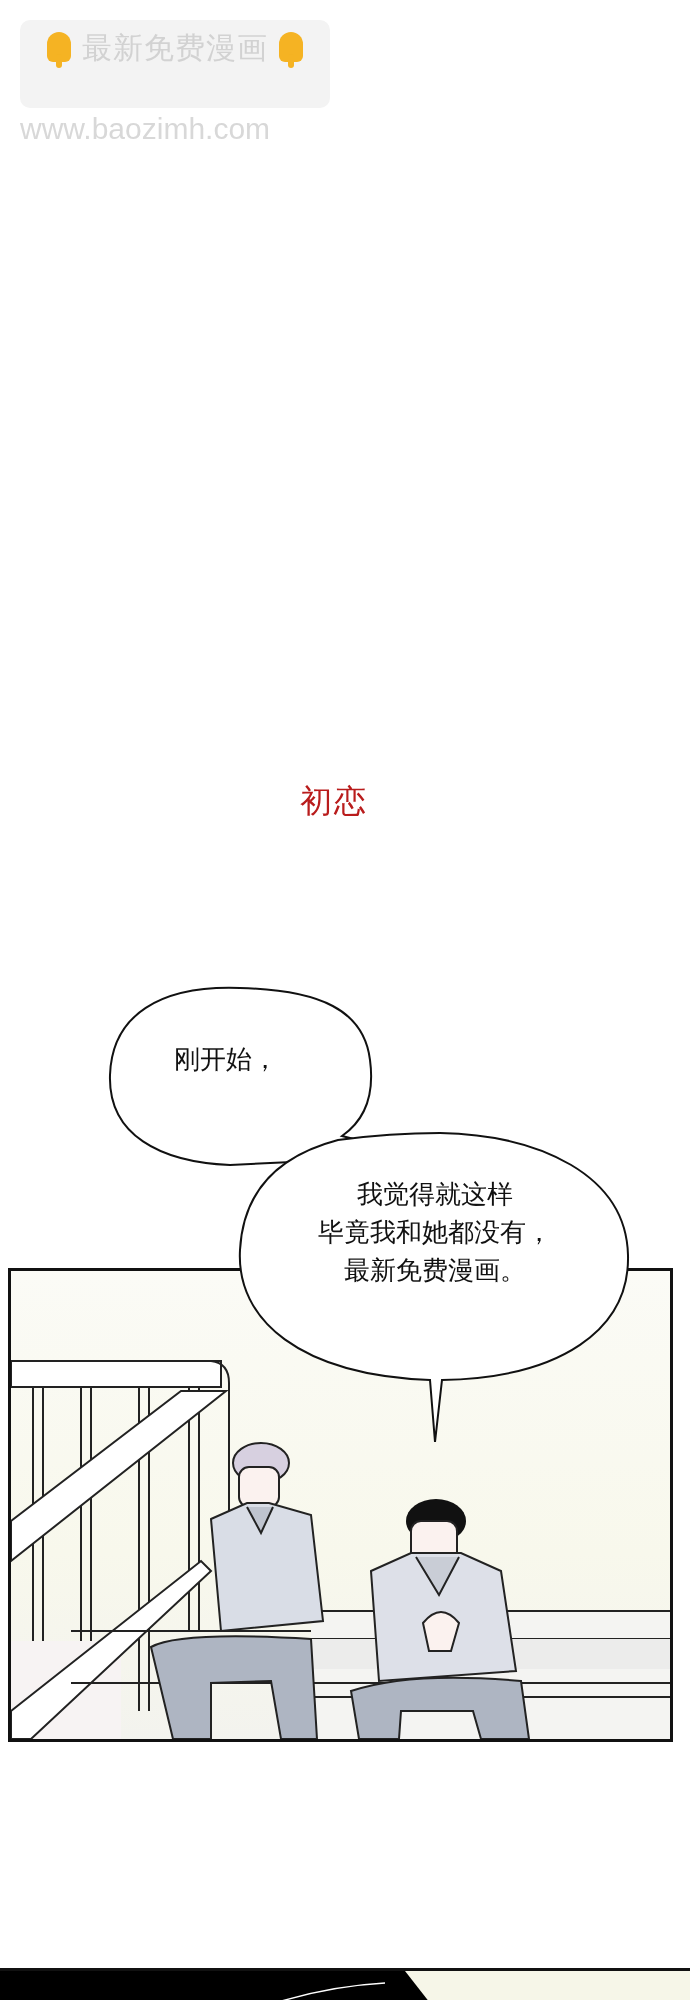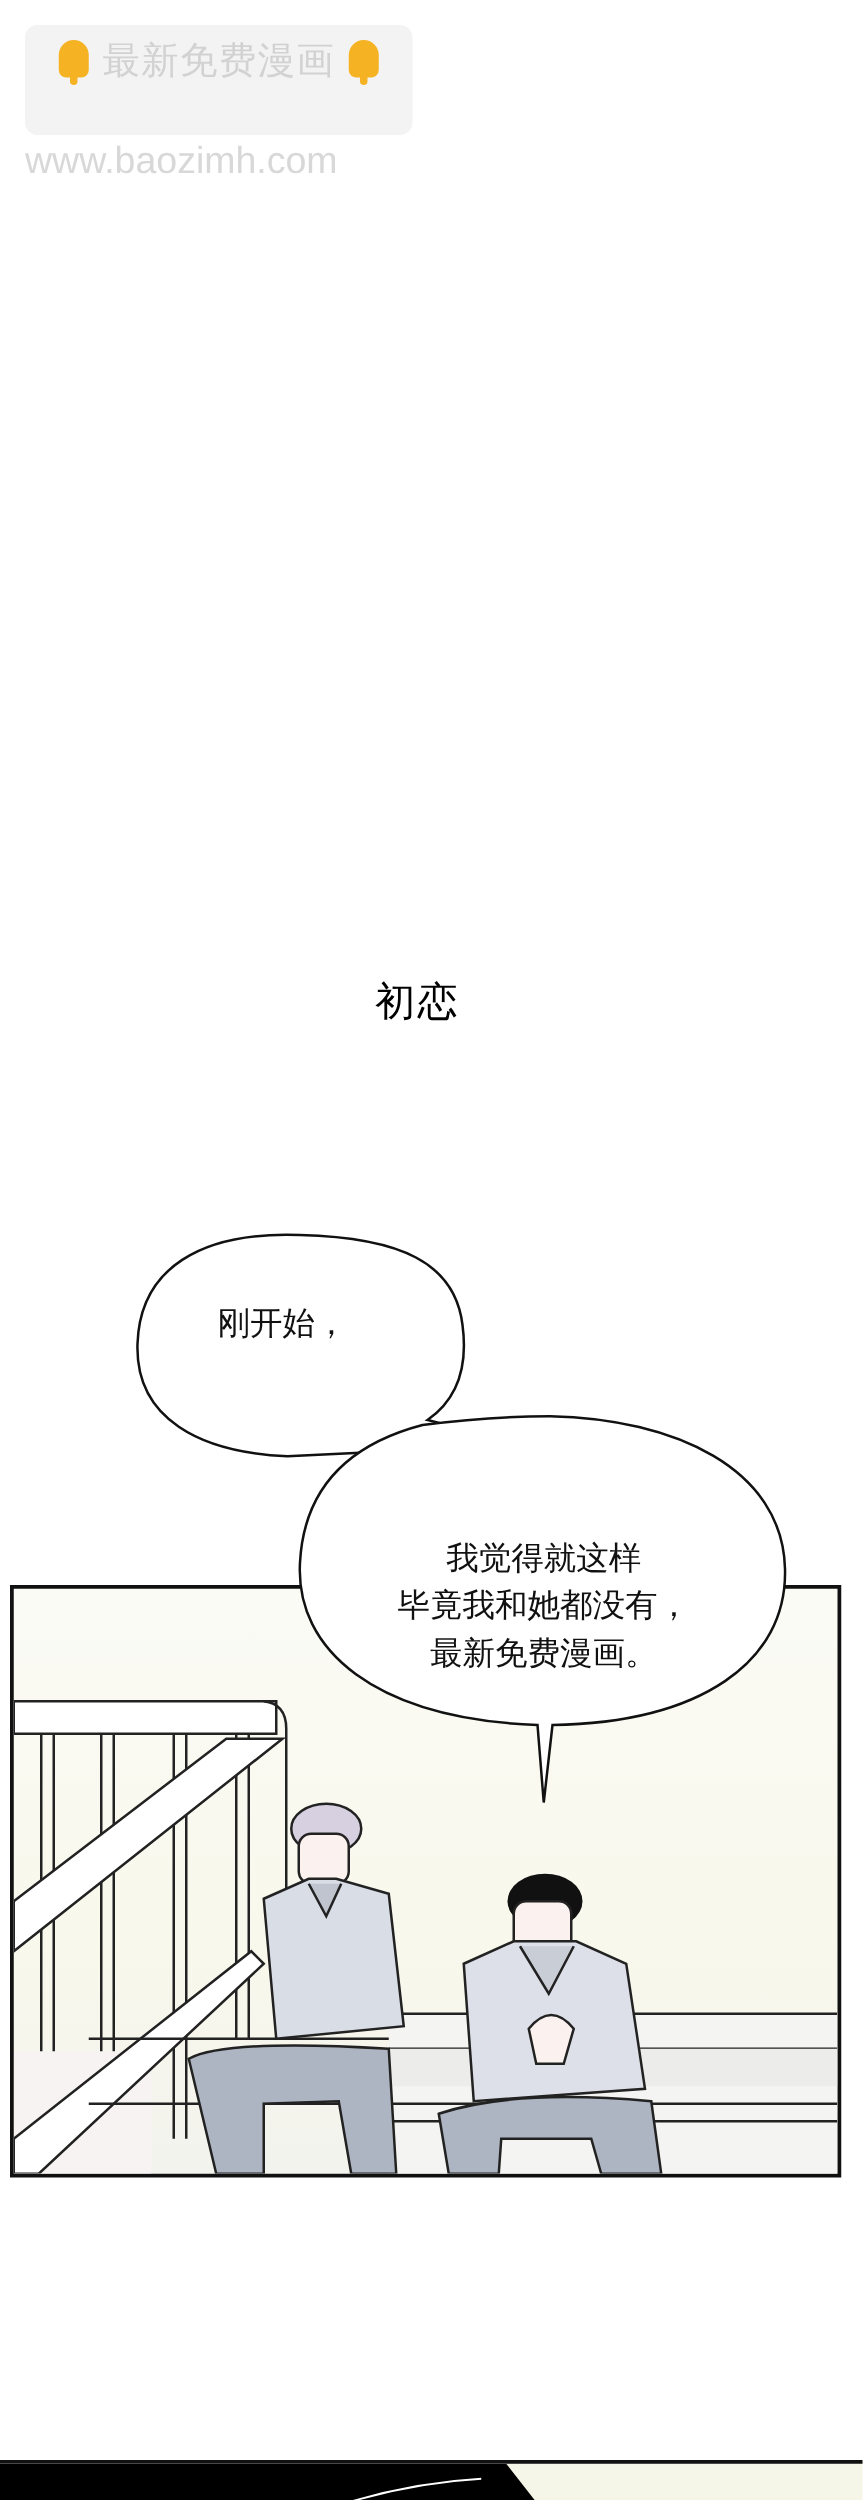--- a/index.html
+++ b/index.html
@@ -14,21 +14,21 @@
         font-size:30px; color:#d2d2d2; font-weight:normal; letter-spacing:1px; }
   .wm-line2 { position:absolute; left:0; top:48px; width:100%; text-align:left;
         font-size:30px; color:#d8d8d8; font-family:"Liberation Sans", sans-serif;margin-top:44px; }
   .hand { display:inline-block; width:24px; height:30px; background:#f5b323;
         border-radius:12px 12px 6px 6px; vertical-align:middle; position:relative; top:-3px; }
   .hand::after { content:""; position:absolute; left:9px; top:22px; width:6px; height:14px;
         background:#f5b323; border-radius:3px; }
 
   
   .title { left:300px; top:780px; font-family:Liberation Serif, serif;
-           font-size:32px; color:#000000; letter-spacing:2px; }
+           font-size:32px; color:#b91c1c; letter-spacing:2px; }
 
   
   .bubble-svg { left:0; top:0; }
   .bubble-text { text-align:center; color:#111; font-size:26px; line-height:38px;
                  font-family:"DejaVu Sans", sans-serif; white-space:nowrap; }
 
   
   .panel { left:8px; top:1268px; width:665px; height:474px; border:3px solid #111;
            box-sizing:border-box; overflow:hidden;
            background:linear-gradient(180deg,#fbfbf6 0%, #f8f8ec 60%, #f3f3ee 100%); }
@@ -99,21 +99,21 @@
 
   <path d="M240,988 C160,985 112,1015 110,1075 C108,1135 160,1162 230,1165 L292,1162 L350,1138 L342,1136 C368,1118 374,1090 370,1060 C364,1010 320,990 240,988 Z" fill="#ffffff" stroke="#111" stroke-width="2"></path>
 
   <path d="M338,1140 C300,1150 244,1175 240,1250 C236,1320 300,1375 430,1380 L435,1442 L442,1380 C560,1378 630,1330 628,1255 C626,1175 540,1135 440,1133 C400,1133 368,1136 338,1140 Z" fill="#ffffff" stroke="#111" stroke-width="2"></path>
 </svg>
 
 <div class="abs bubble-text" style="left:96px; top:1040px; width:260px;">
   <div>刚开始，</div>
 </div>
 
-<div class="abs bubble-text" style="left:250px; top:1228px; width:370px;">
+<div class="abs bubble-text" style="left:250px; top:1175px; width:370px;">
   <div>我觉得就这样</div>
   <div>毕竟我和她都没有，</div>
   <div>最新免费漫画。</div>
 </div>
 
 <div class="abs strip">
   <svg width="690" height="32" viewBox="0 0 690 32">
     <path d="M0,0 L405,0 L430,32 L0,32 Z" fill="#000"></path>
     <path d="M275,32 Q330,15 385,12" stroke="#fff" stroke-width="1.5" fill="none"></path>
   </svg>

